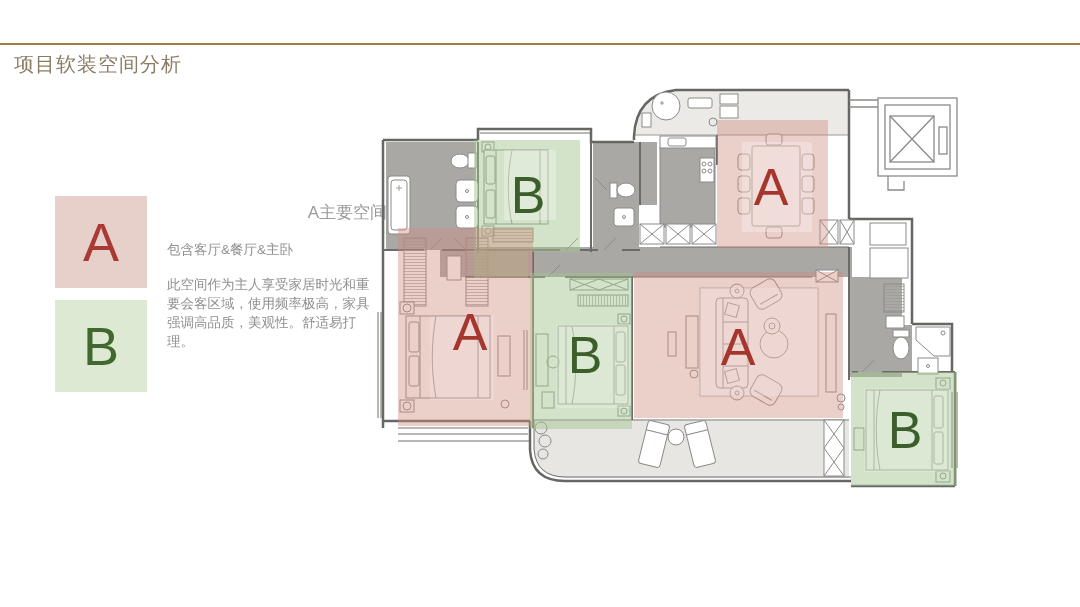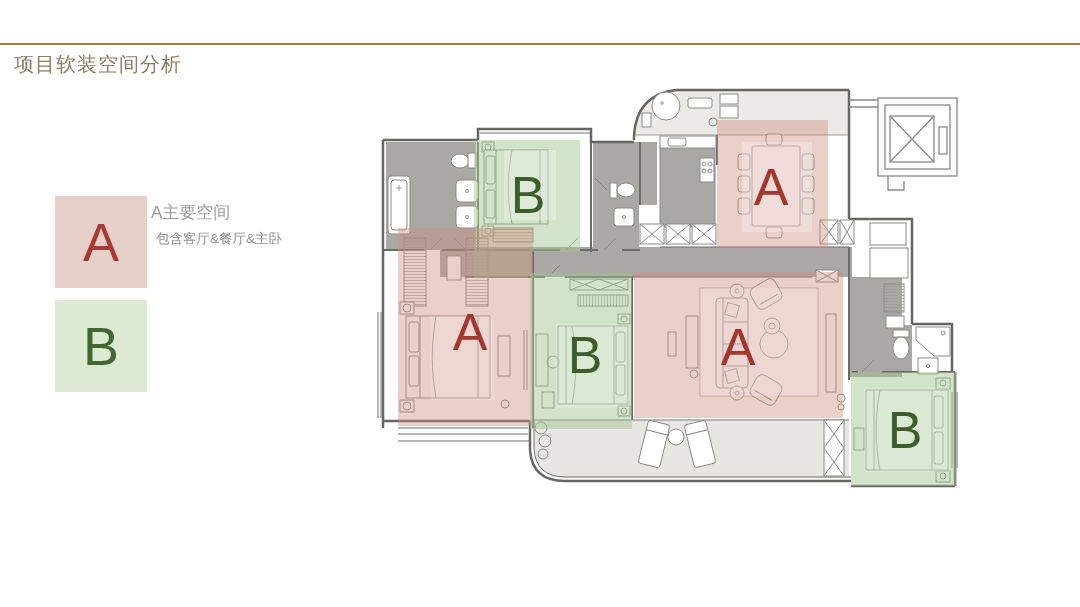--- a/index.html
+++ b/index.html
@@ -9,22 +9,22 @@
   .slide-title{position:absolute;left:14px;top:18px;font-size:20px;letter-spacing:1px;
                color:#8c7c63;font-weight:400;margin-top:33px;}
   .title-rule{position:absolute;left:0;top:43px;width:1080px;height:2px;background:#9e7e3e;}
   .swatch{position:absolute;width:92px;height:92px;display:flex;align-items:center;justify-content:center;
           font-size:54px;font-weight:400;}
   .swatch-a{left:55px;top:196px;background:#e7cfca;color:#a83a33;}
   .swatch-b{left:55px;top:300px;background:#dde9d2;color:#40682f;}
   .legend-text{position:absolute;width:236px;color:#8f8f8f;}
   .legend-text-a{left:151px;top:201px;}
   .legend-text-b{left:151px;top:306px;}
-  .lg-head{font-size:17px;color:#9b9b9b;margin:0 0 3px 0;}
-  .lg-sub,.lg-body{font-size:13.5px;line-height:19px;margin:5px;color:#8f8f8f;}
+  .lg-head{font-size:17px;color:#9b9b9b;margin:0 0 3px 0;text-align:right;}
+  .lg-sub,.lg-body{font-size:13.5px;line-height:19px;margin:16px;color:#8f8f8f;}
   
   svg.plan{position:absolute;left:375px;top:80px;width:645px;height:415px;}
   svg text.zone-letter{font-family:"Liberation Sans","DejaVu Sans",sans-serif;font-size:52px;
        text-anchor:middle;font-weight:400;}
   .zl-a{fill:#a5362e;}
   .zl-b{fill:#3b5e2a;}
 </style>
 </head>
 <body>
 
@@ -32,20 +32,21 @@
 
   <div class="slide-title">项目软装空间分析</div>
   <div class="title-rule"></div>
 
   <div class="swatch swatch-a">
     <span>A</span>
   </div>
   <div class="legend-text legend-text-a">
     <p class="lg-head">A主要空间</p>
     <p class="lg-sub">包含客厅&amp;餐厅&amp;主卧</p>
+    <p class="lg-body">此空间作为主人享受家居时光和重要会客区域，使用频率极高，家具强调高品质，美观性。舒适易打理。</p>
   </div>
 
   <div class="swatch swatch-b">
     <span>B</span>
   </div>
   <div class="legend-text legend-text-b">
   </div>
 
   <svg class="plan" viewBox="375 80 645 415">
     <defs>

